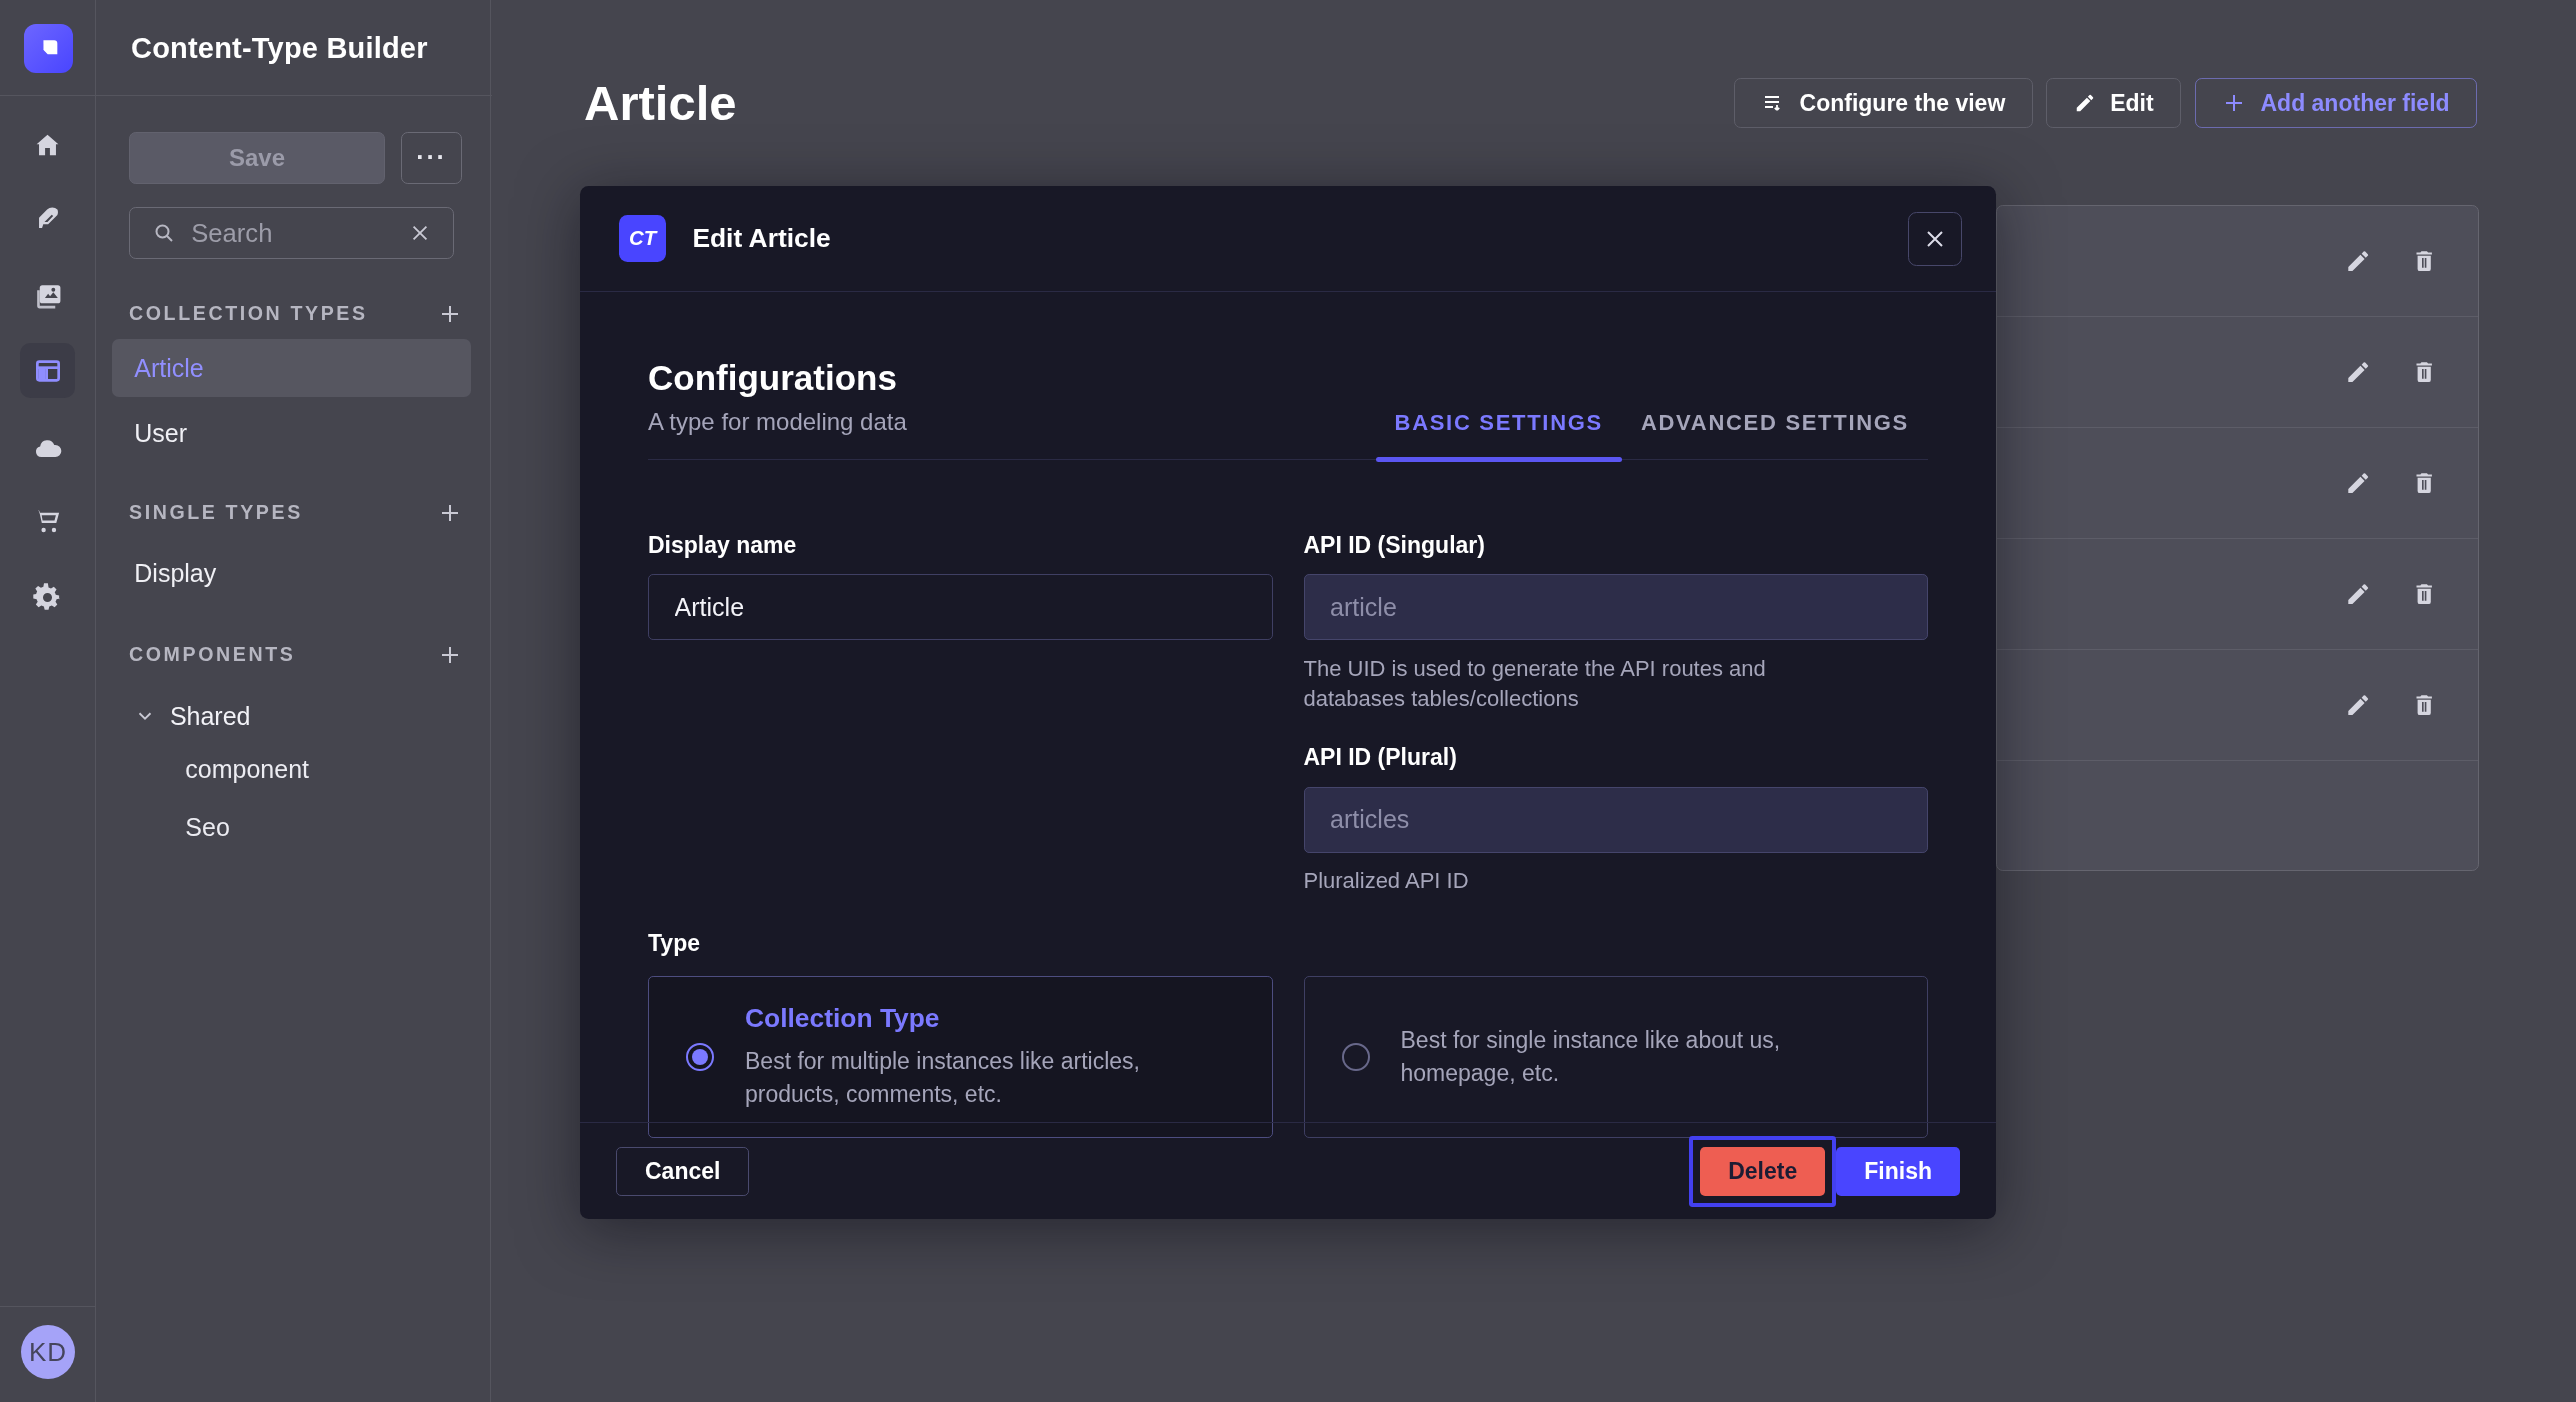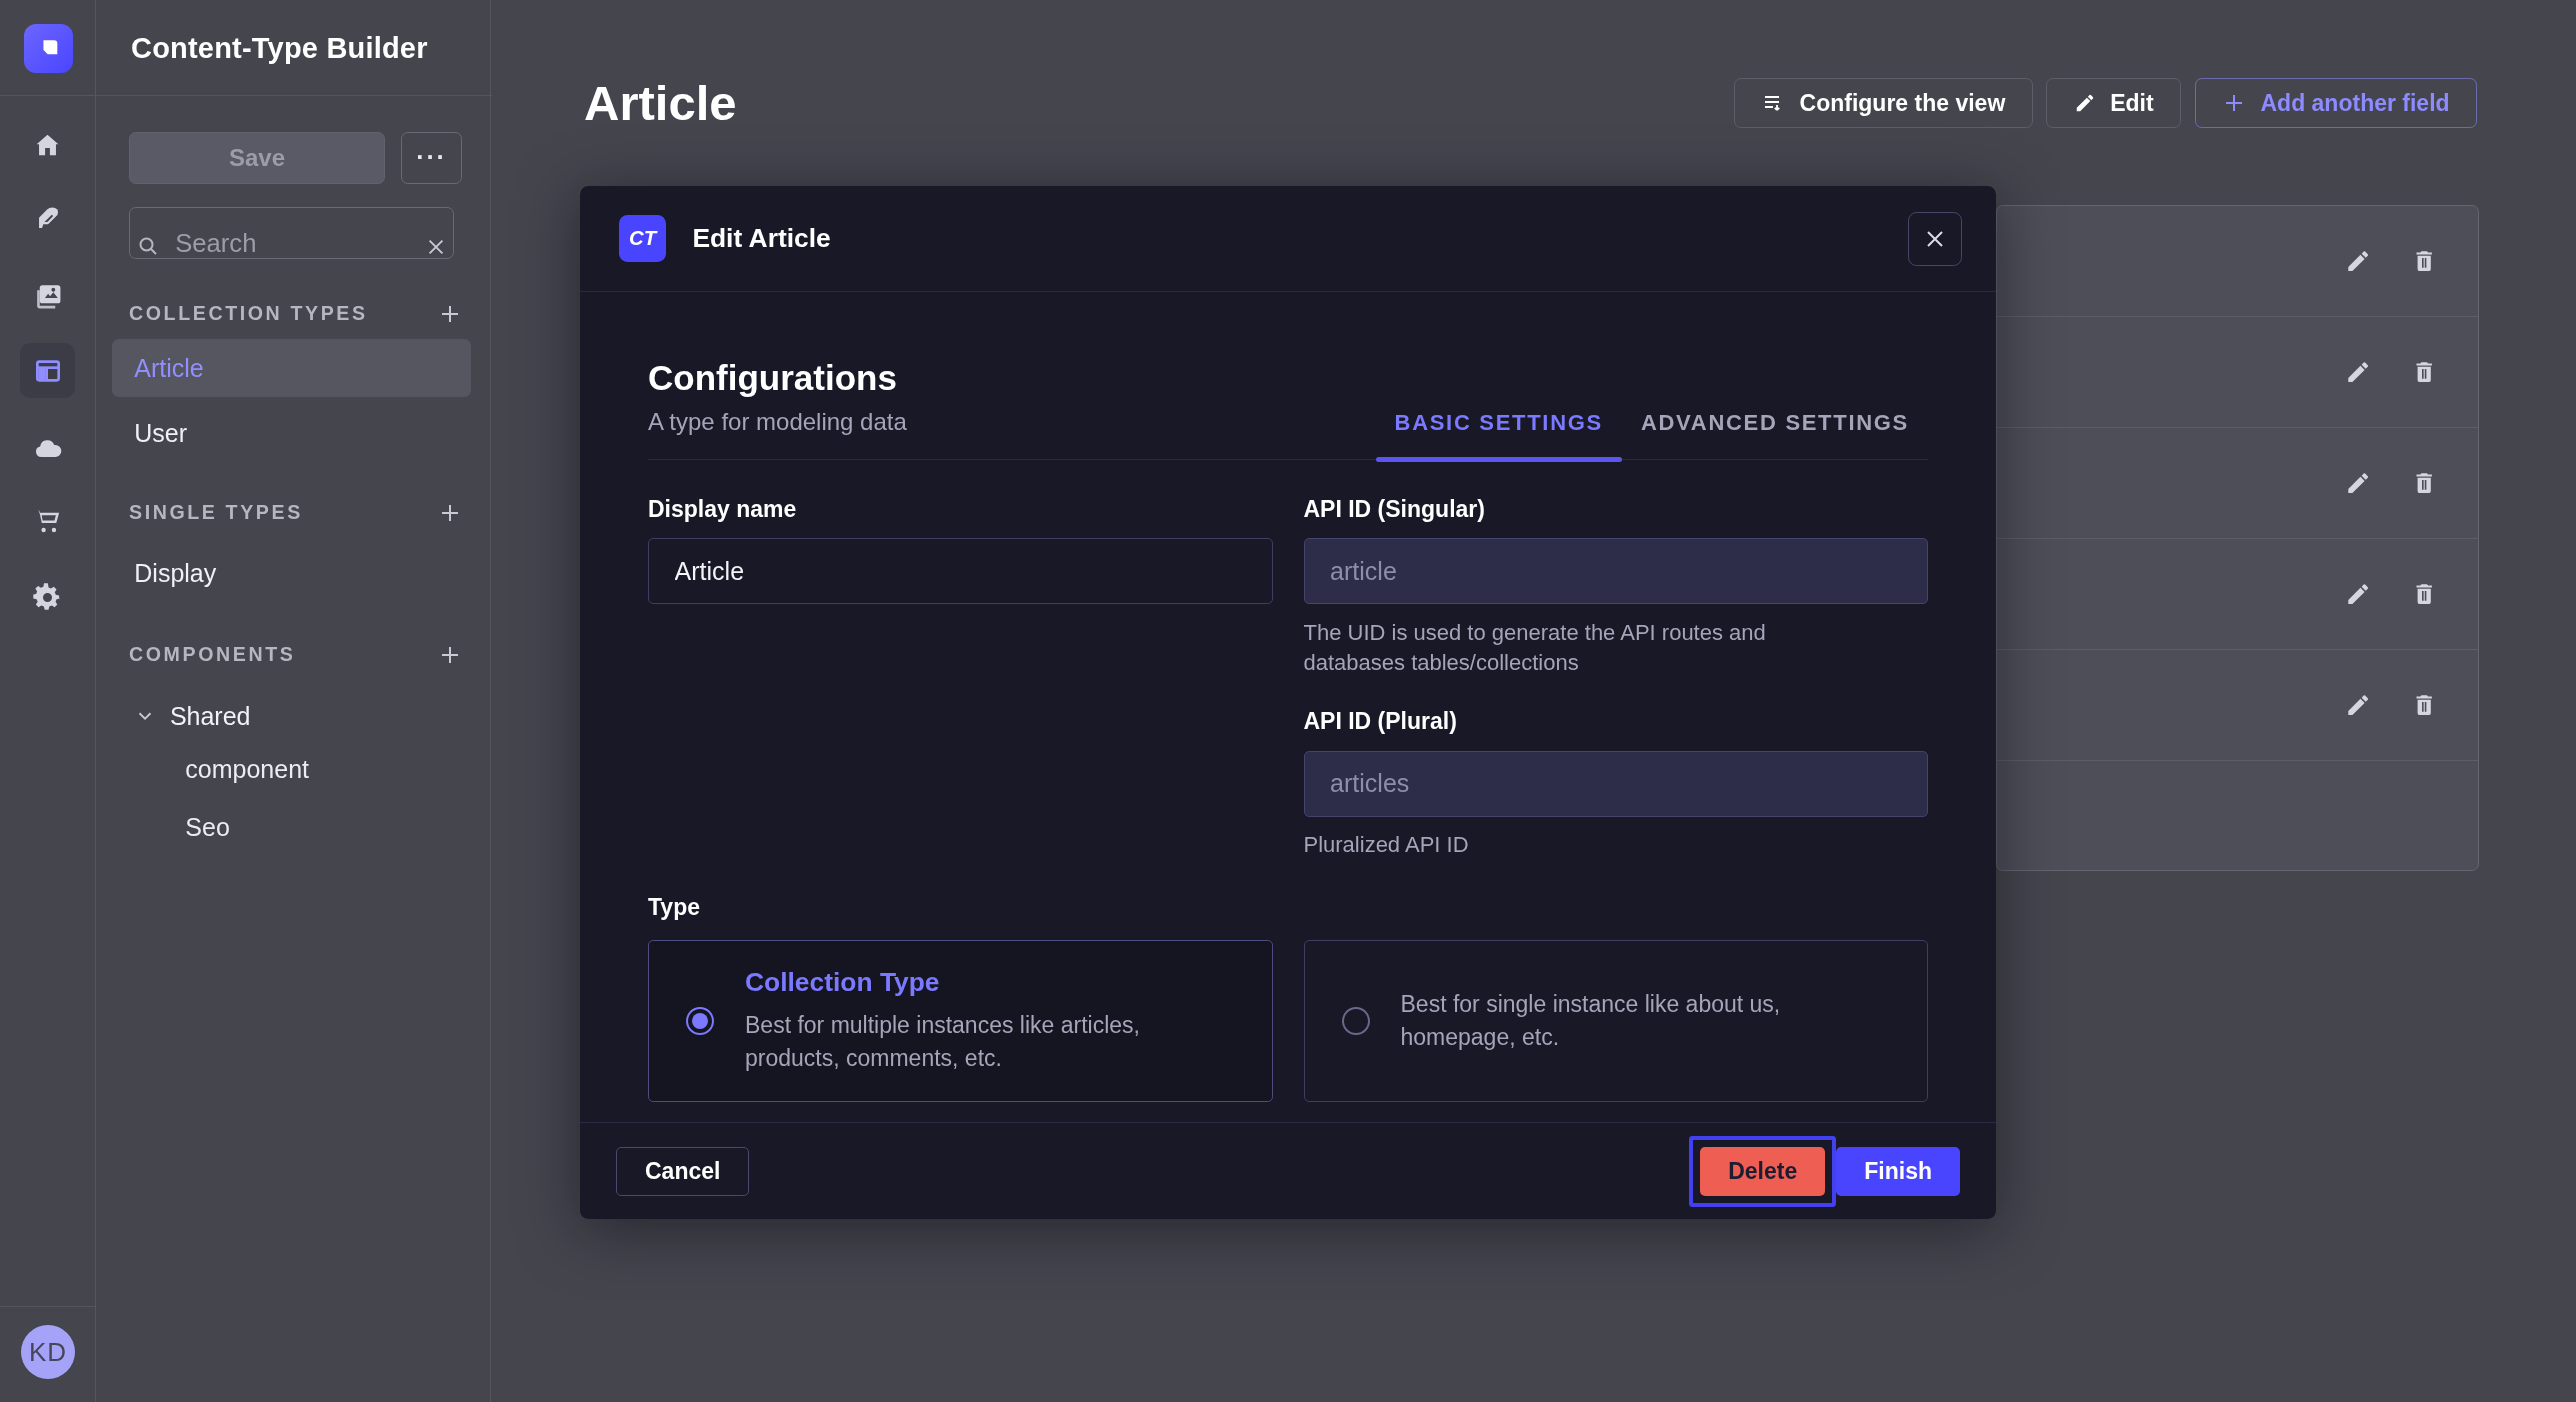--- a/index.html
+++ b/index.html
@@ -27,21 +27,21 @@
 
   
   .subnav { position:absolute; left:97px; top:0; width:394px; height:100%; border-right:0.9px solid #55555e; }
   .subnav-title { position:absolute; left:34px; top:31.5px; font-size:29px; font-weight:bold; letter-spacing:0.2px; }
   .save-btn { position:absolute; left:32px; top:132px; width:256px; height:52px; background:#5a5a66; border:0.9px solid #62626e;
               border-radius:6.8px; color:#9b9ba9; font-size:24px; font-weight:600; font-family:inherit; }
   .more-btn { position:absolute; left:304px; top:132px; width:61px; height:52px; background:transparent;
               border:0.9px solid #6a6a75; border-radius:6.8px; color:#e8e8ef; font-size:25.6px; font-weight:bold;
               line-height:1; letter-spacing:1.7px; font-family:inherit; }
   .search-box { position:absolute; left:32px; top:207px; width:325px; height:52px; border:0.9px solid #6a6a75;
-                border-radius:6.8px; display:flex; align-items:flex-end; gap:15.3px; padding:0 6px; }
+                border-radius:6.8px; display:flex; align-items:center; gap:15.3px; padding:0 22px; }
   .search-box input { flex:1; min-width:0; background:transparent; border:none; outline:none; color:#e8e8ef;
                       font-size:25.6px; font-family:inherit; }
   .search-box input::placeholder { color:#9d9da9; }
   .search-icon { color:#b7b7c2; }
   .clear-icon { color:#c9c9d4; }
   .section-head { position:absolute; left:32px; width:334px; display:flex; justify-content:space-between; align-items:center;
                   color:#b6b6c1; font-size:19.6px; font-weight:600; letter-spacing:2.6px; }
   .plus-btn { background:none; border:none; color:#c9c9d4; width:27px; height:27px; display:flex; align-items:center;
               justify-content:center; }
   .nav-item { position:absolute; left:15.3px; width:359px; height:58px; border-radius:6.8px; display:flex; align-items:center;
@@ -81,21 +81,21 @@
   .section-row { margin-top:66px; display:flex; justify-content:space-between; align-items:flex-end;
                  border-bottom:0.9px solid #2a2a44; position:relative; }
   .config-title { font-size:35px; font-weight:bold; }
   .config-sub { margin-top:10.2px; margin-bottom:23px; font-size:24px; color:#a5a5ba; }
   .tabs { display:flex; }
   .tab { padding:0 19px 23px; font-size:22px; font-weight:bold; letter-spacing:1.7px; color:#a5a5ba;
          position:relative; background:none; border:none; font-family:inherit; }
   .tab--active { color:#7b79ff; }
   .tab--active::after { content:""; position:absolute; left:0; right:0; bottom:-2.6px; height:5.1px;
                         background:#5b56f2; border-radius:2.6px; }
-  .form-grid { display:grid; grid-template-columns:1fr 1fr; column-gap:31px; margin-top:36px; }
+  .form-grid { display:grid; grid-template-columns:1fr 1fr; column-gap:31px; margin-top:72px; }
   .field-label { display:block; font-size:23px; font-weight:600; margin-bottom:15.3px; }
   .text-input { width:100%; height:66px; border:0.9px solid #3f3f63; border-radius:5.1px; background:transparent;
                 color:#f3f3f8; font-size:25px; padding:0 25.6px; font-family:inherit; outline:none; }
   .text-input--filled { background:#2d2d49; border-color:#45456b; color:#8e8ea9; }
   .text-input--filled::placeholder { color:#8e8ea9; }
   .help { margin-top:13.6px; font-size:22px; color:#a5a5ba; line-height:1.35; max-width:545px; }
   .col2 { grid-column:2; margin-top:31px; }
   .type-label { margin-top:34px; font-size:23px; font-weight:600; }
   .cards { display:grid; grid-template-columns:1fr 1fr; column-gap:31px; margin-top:19px; }
   .card { height:162px; border:0.9px solid #3f3f63; border-radius:5.1px; background:#181826;

